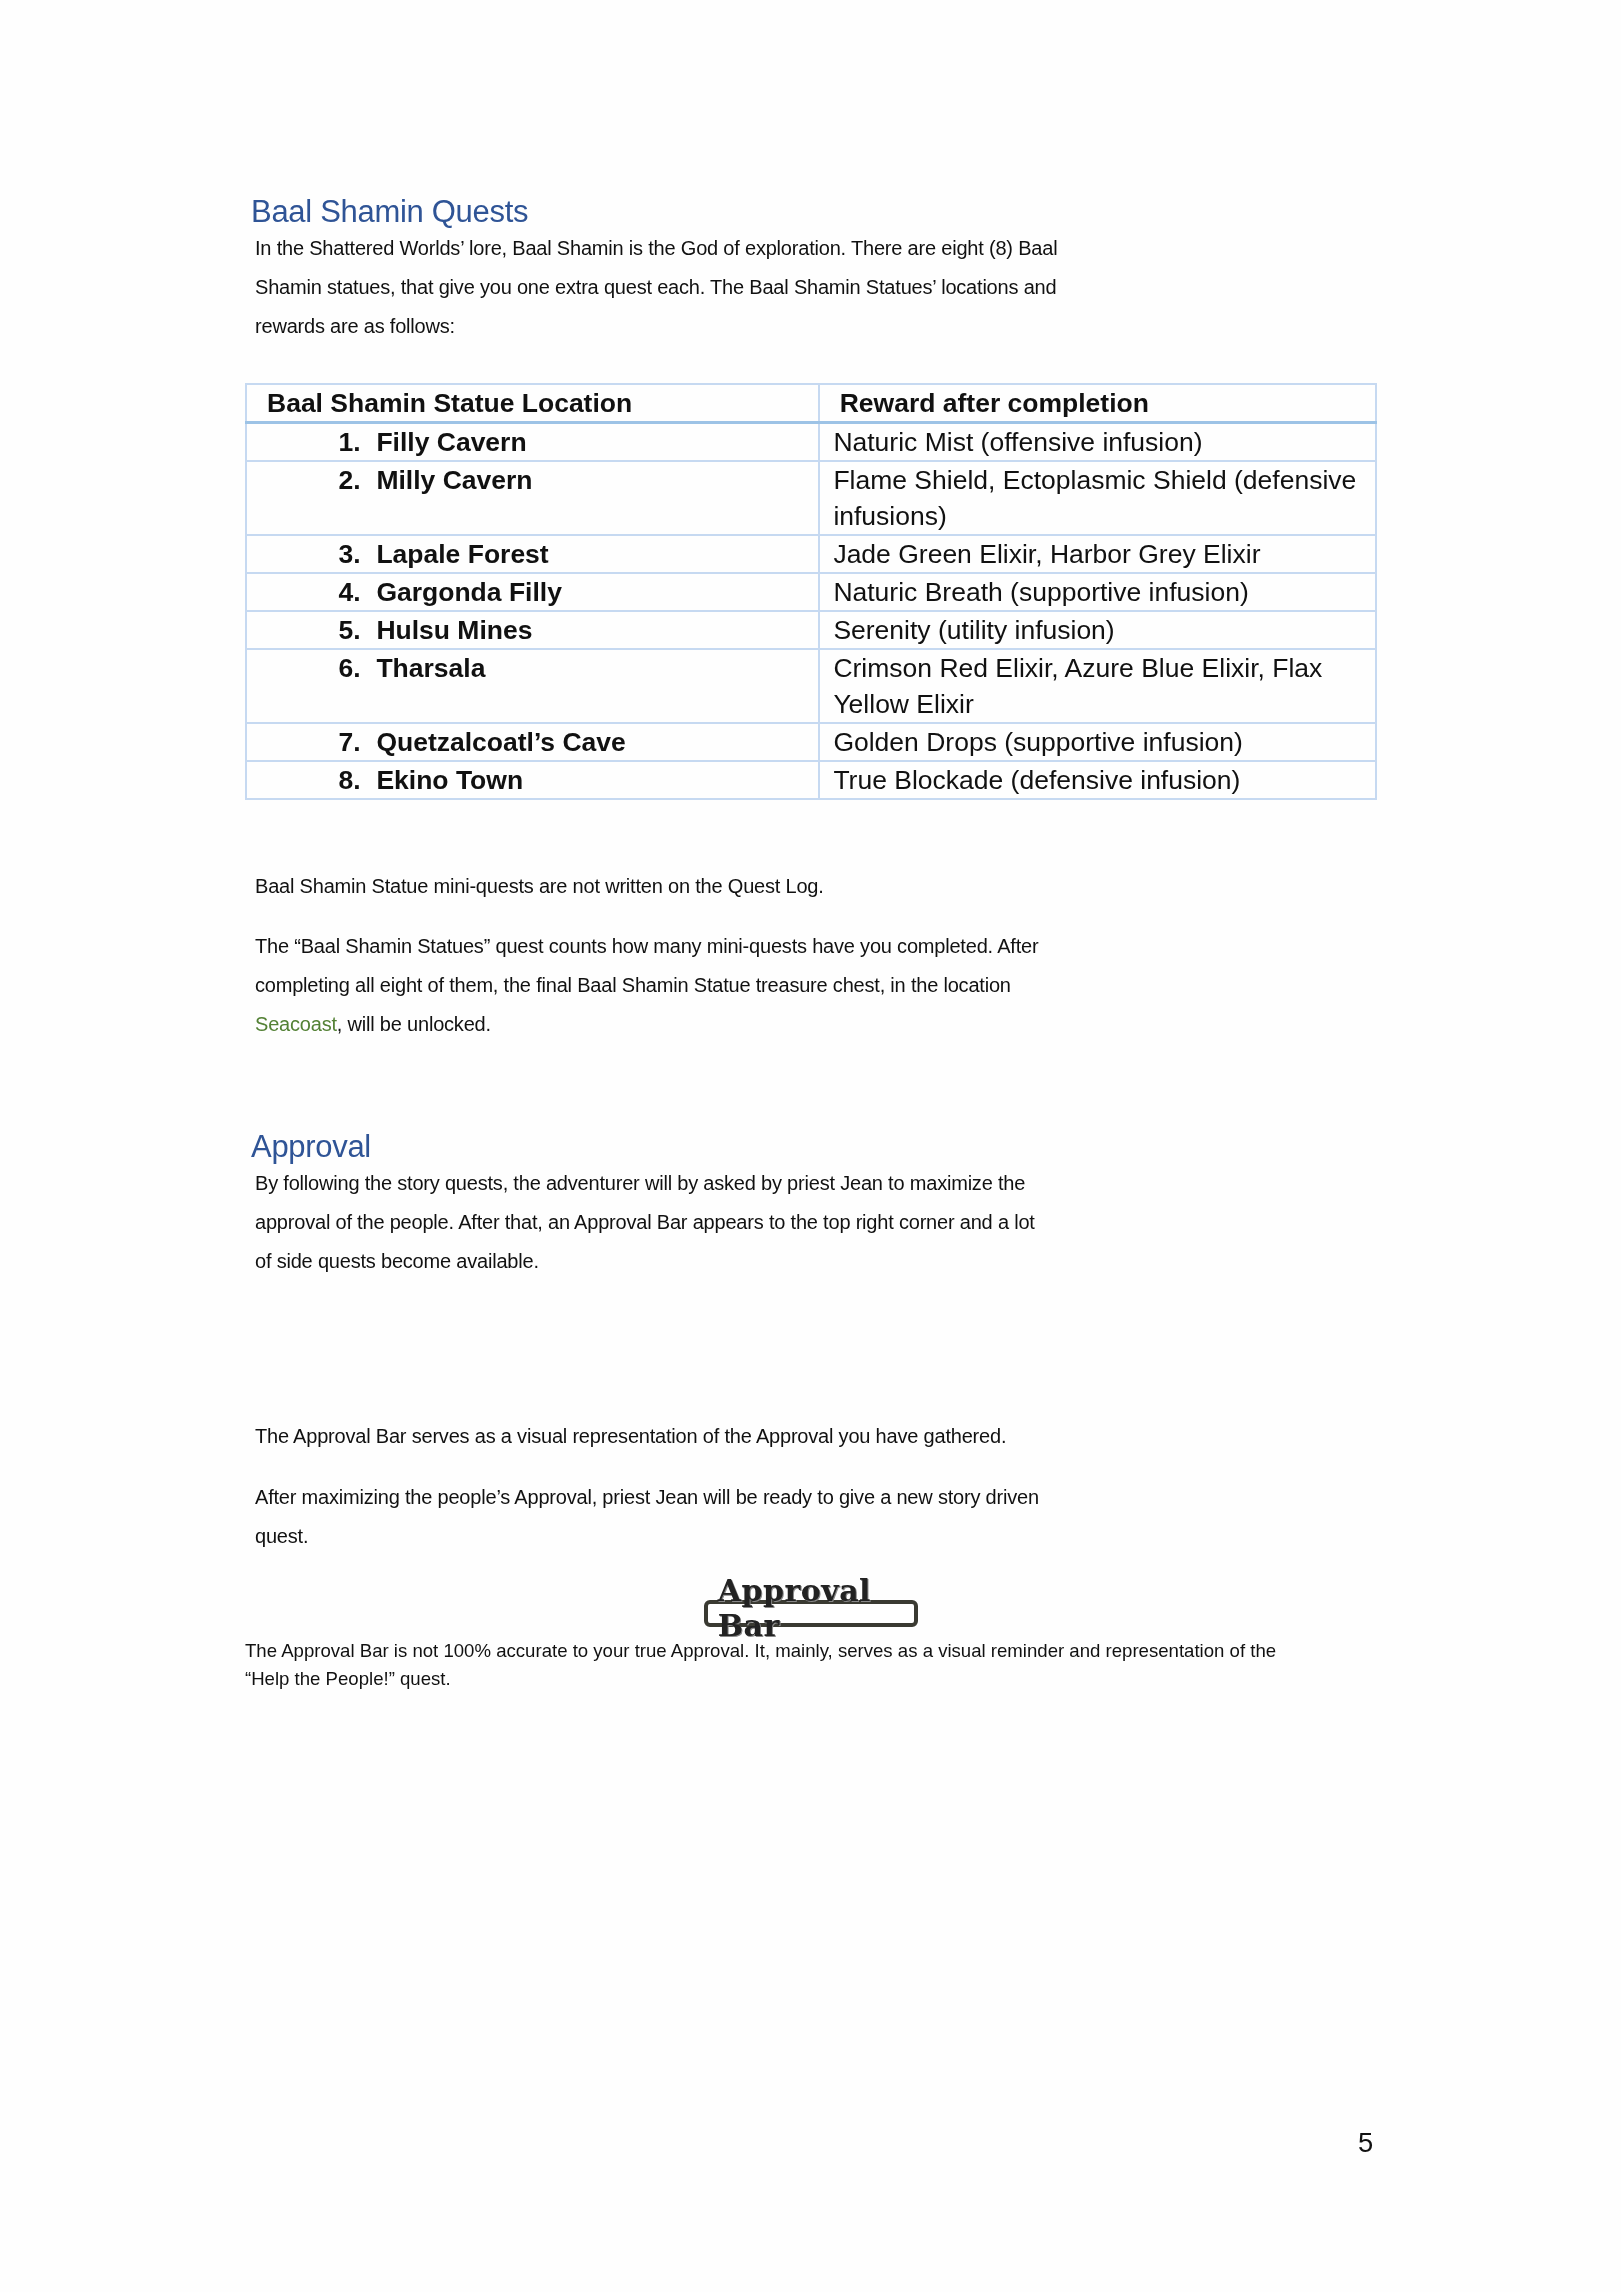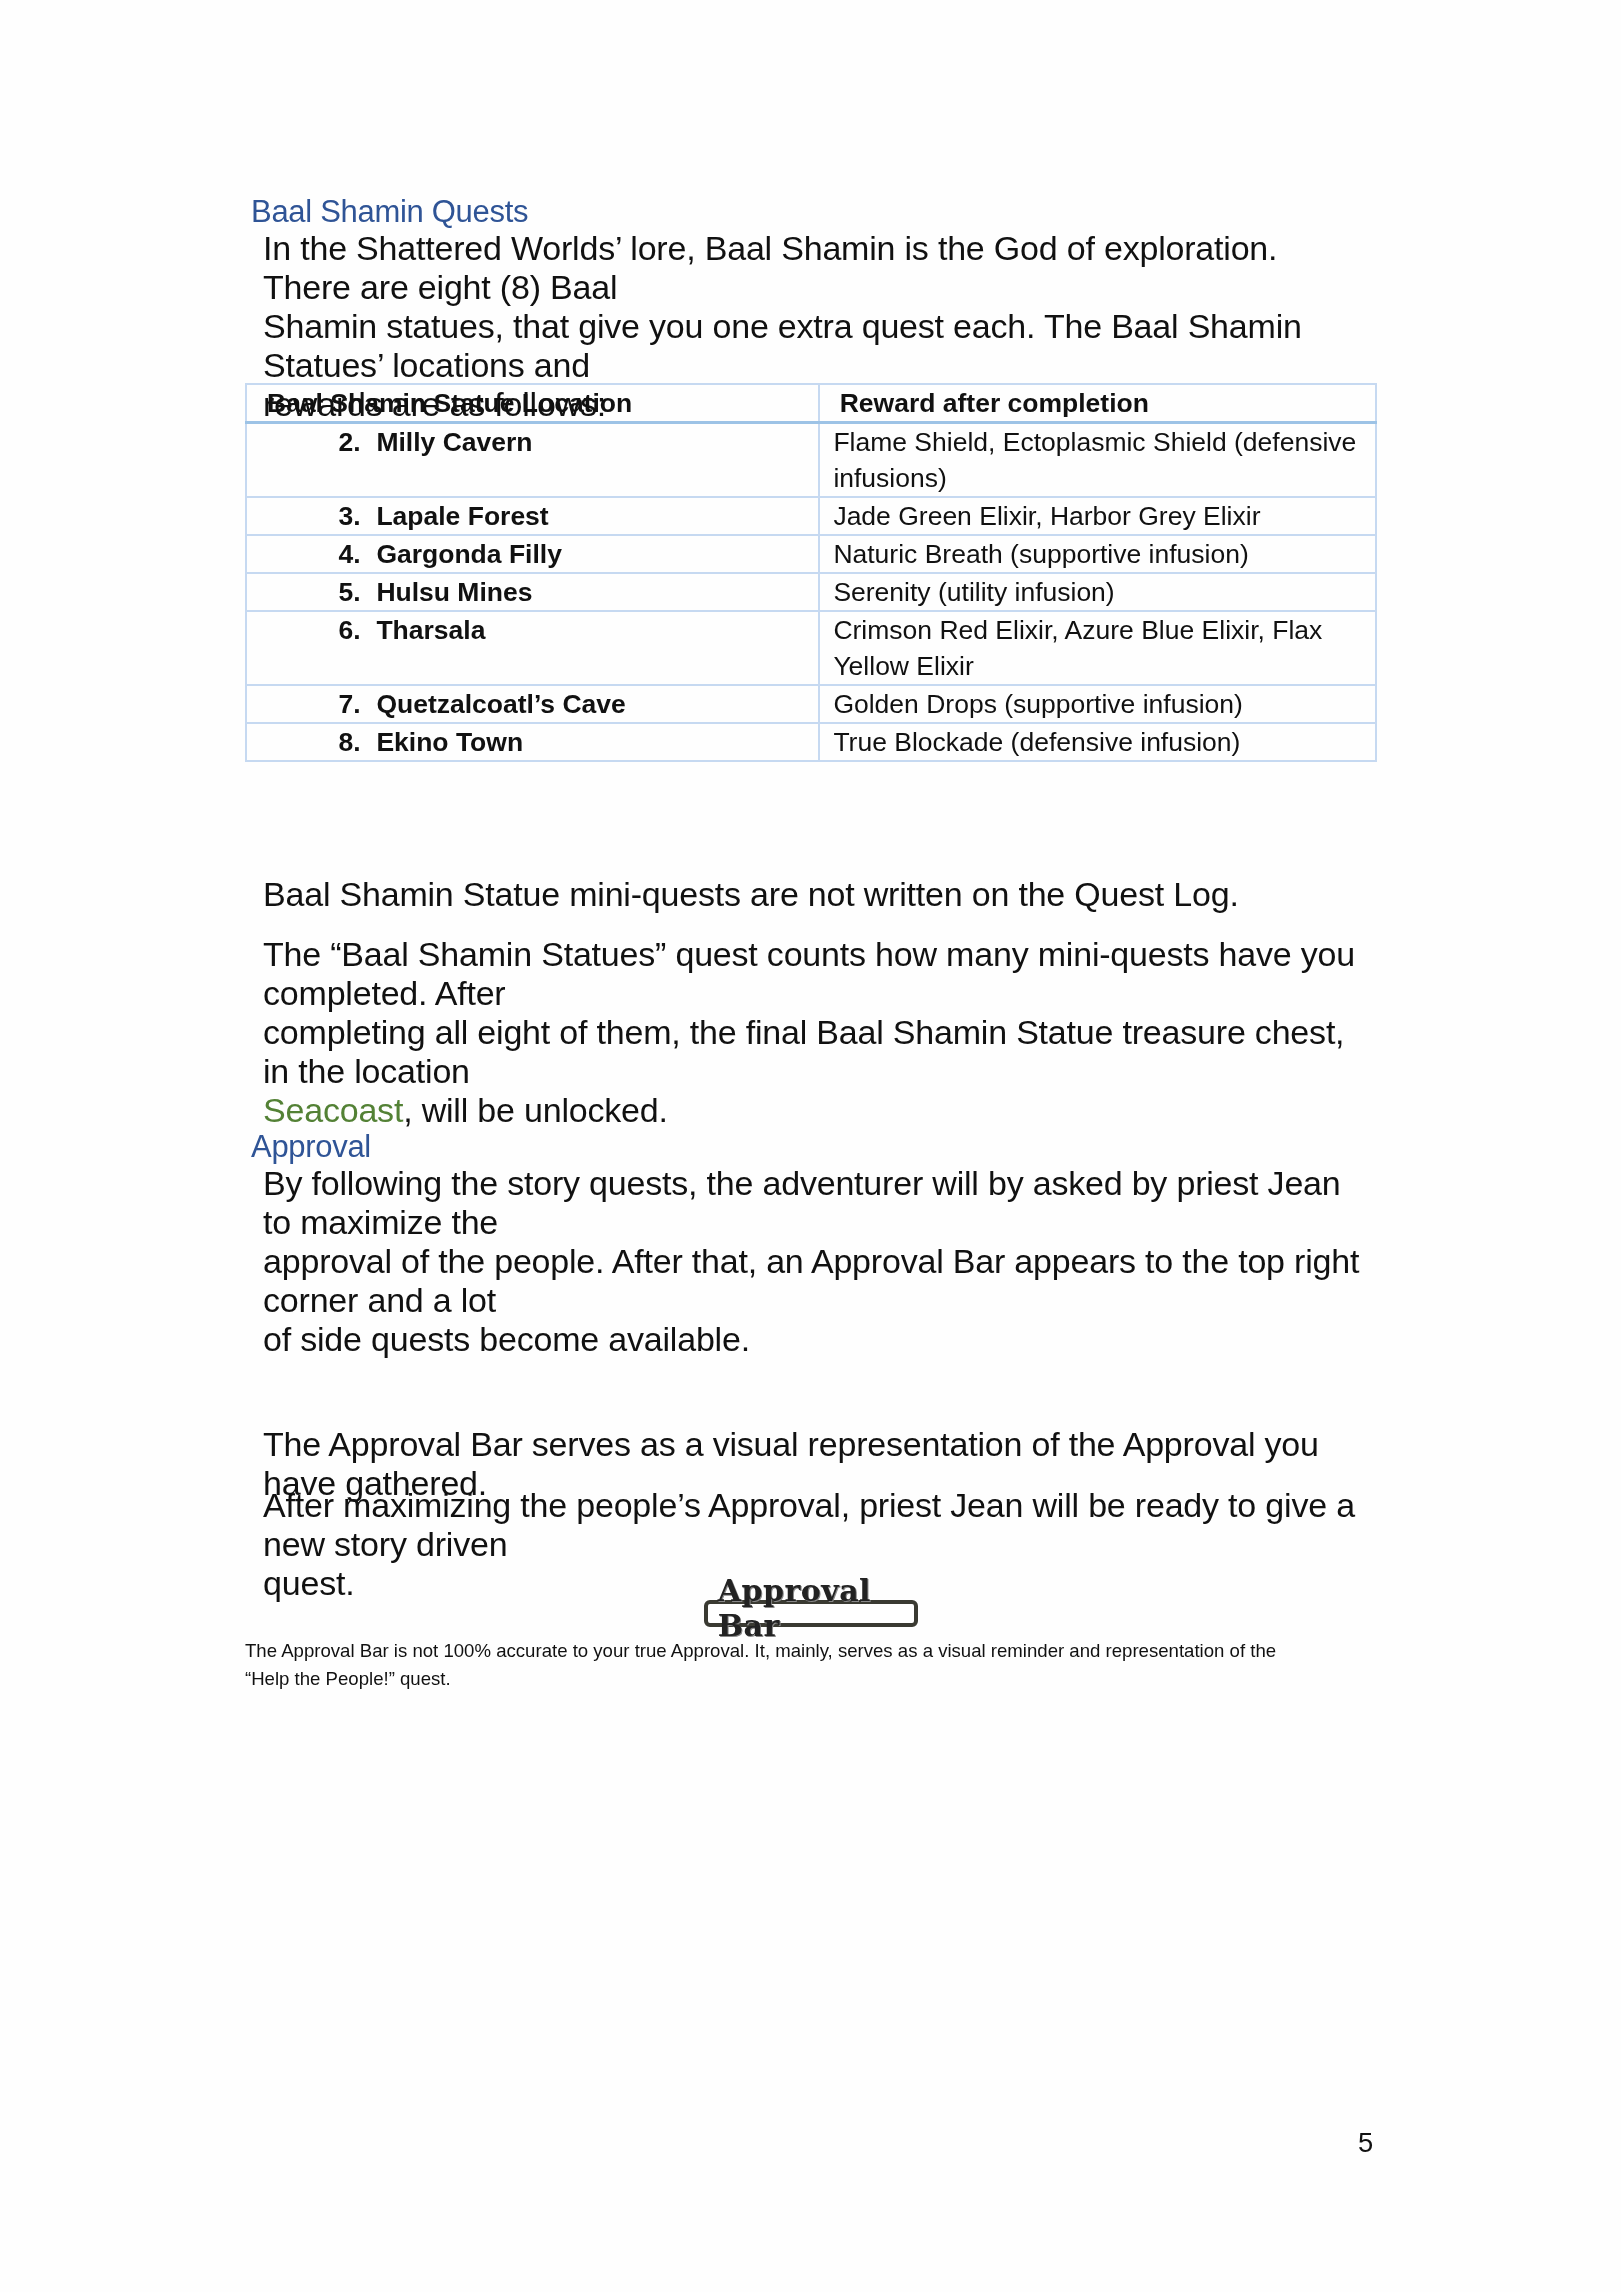--- a/index.html
+++ b/index.html
@@ -1,21 +1,21 @@
 <!DOCTYPE html>
 <html><head>
 <meta charset="utf-8">
 <style>
   html, body { margin: 0; padding: 0; background: #ffffff; }
   body { width: 1621px; height: 2293px; position: relative; overflow: hidden;
          font-family: "Liberation Sans", "DejaVu Sans", sans-serif; color: #111; }
   .page { position: absolute; left: 0; top: 0; width: 1621px; height: 2293px; background: #fefefe; }
   .content { position: absolute; left: 251px; width: 1133px; }
   h2.section { margin: 0; font-weight: normal; color: #2f5496; font-size: 31px; line-height: 39px; letter-spacing: -0.3px; }
-  p.body { margin: 12px; font-size: 34px; line-height: 39px; letter-spacing: -0.2px; }
+  p.body { margin: 4px; font-size: 20px; line-height: 39px; letter-spacing: -0.2px; }
   .link { color: #538135; }
 
   table.quests { position: absolute; left: 245px; top: 383px; width: 1132px; border-collapse: collapse;
                  font-size: 26.5px; }
   table.quests td, table.quests th { border: 2px solid #c6d9f1; padding: 0 13.7px; vertical-align: top; line-height: 36px; text-align: left; }
   table.quests th { font-weight: bold; height: 36px; }
   table.quests thead tr th { border-bottom: 3.9px solid #9dc3e6; padding-left: 20px; }
   table.quests td.loc { font-weight: bold; }
   table.quests td.loc .num { display: inline-block; width: 51px; text-align: right; margin-left: 49px; margin-right: 15.7px; }
   .col1 { width: 537px; }
@@ -44,20 +44,24 @@
   </div>
 
   <table class="quests">
     <thead>
       <tr>
         <th class="col1">Baal Shamin Statue Location</th>
         <th>Reward after completion</th>
       </tr>
     </thead>
     <tbody>
+      <tr>
+        <td class="loc"><span class="num">1.</span><span>Filly Cavern</span></td>
+        <td>Naturic Mist (offensive infusion)</td>
+      </tr>
       <tr>
         <td class="loc"><span class="num">2.</span><span>Milly Cavern</span></td>
         <td>Flame Shield, Ectoplasmic Shield (defensive infusions)</td>
       </tr>
       <tr>
         <td class="loc"><span class="num">3.</span><span>Lapale Forest</span></td>
         <td>Jade Green Elixir, Harbor Grey Elixir</td>
       </tr>
       <tr>
         <td class="loc"><span class="num">4.</span><span>Gargonda Filly</span></td>

